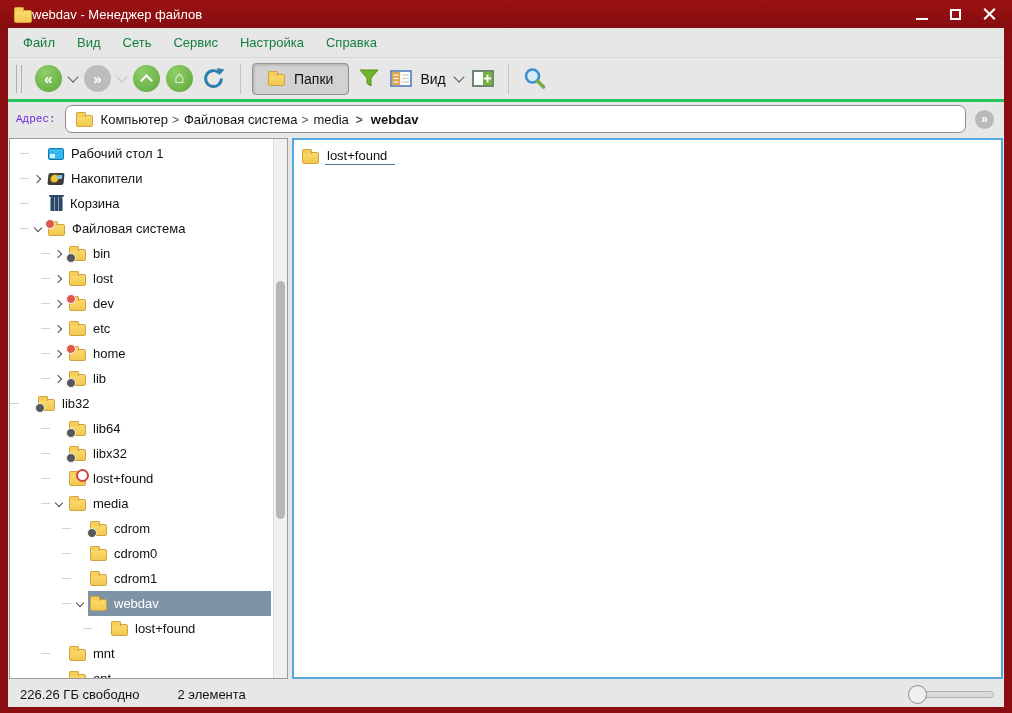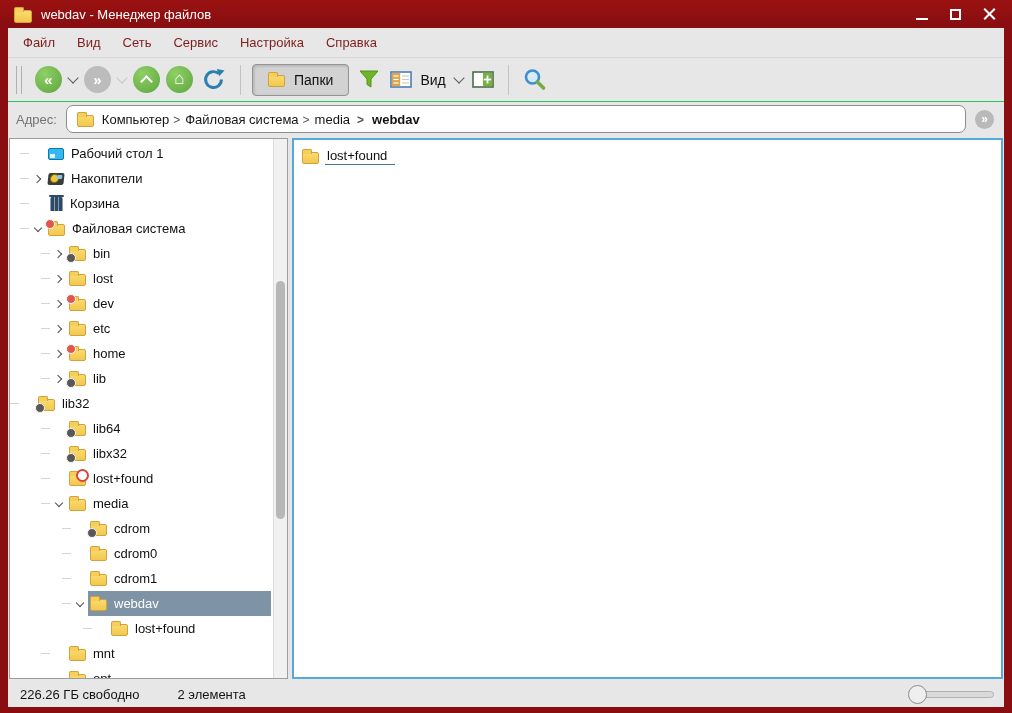--- a/index.html
+++ b/index.html
@@ -1,56 +1,56 @@
 <!DOCTYPE html>
 <html><head>
 <meta charset="utf-8">
 <style>
   * { margin:0; padding:0; box-sizing:border-box; }
   html,body { width:1012px; height:713px; font-family:"Liberation Sans","DejaVu Sans",sans-serif; }
   .window { position:relative; width:1012px; height:713px; background:#8a0e11; overflow:hidden; }
 
   
   .titlebar { position:absolute; left:0; top:0; right:0; height:28px; display:flex; align-items:center;
-              padding:0 16px 0 14px; gap:9px; color:#fff; font-size:13px; background:linear-gradient(#9b1212,#860d10); }
+              padding:0 16px 0 14px; color:#fff; font-size:13px; background:linear-gradient(#9b1212,#860d10); }
   .win-controls { margin-left:auto; display:flex; align-items:center; gap:22px; }
   .wc { display:inline-block; cursor:default; }
   .wc-min { width:12px; height:2px; background:#fff; margin-top:9px; }
   .wc-max { width:11px; height:11px; border:2px solid #fff; }
   .wc-close { position:relative; width:13px; height:13px; }
   .wc-close::before,.wc-close::after { content:""; position:absolute; left:-1px; top:5px; width:15px; height:2px; background:#fff; }
   .wc-close::before { transform:rotate(45deg); } .wc-close::after { transform:rotate(-45deg); }
 
   
   .inner { position:absolute; left:8px; top:28px; right:8px; bottom:6px; background:#e7e7e7; display:flex; flex-direction:column; }
 
-  .menubar { height:30px; display:flex; align-items:center; padding:0 4px; font-size:13px; color:#7f1d1d; border-bottom:1px solid #d6d6d6; }
+  .menubar { height:30px; display:flex; align-items:center; padding:0 4px; font-size:13px; color:#15803d; border-bottom:1px solid #d6d6d6; }
   .menu-item { padding:0 11px; height:100%; display:flex; align-items:center; }
 
-  .toolbar { height:44px; display:flex; align-items:center; padding:0 6px; border-bottom:1px solid #22c55e; }
+  .toolbar { height:44px; display:flex; align-items:center; padding:0 6px; border-bottom:3px solid #22c55e; }
   .handle { width:6px; height:28px; border-left:1px solid #b0b0b0; border-right:1px solid #b0b0b0; margin:0 10px 0 2px; }
   .sep { width:1px; height:30px; background:#c3c3c3; margin:0 9px; }
   .circle { width:27px; height:27px; border-radius:50%; display:flex; align-items:center; justify-content:center;
             color:#fff; font-weight:bold; font-size:15px; margin:0 3px; }
   .green { background:radial-gradient(circle at 35% 28%, #8fcf66, #5da63e); }
   .gray  { background:#bcbcbc; }
   .glyph-back::before { content:"\00AB"; } .glyph-fwd::before { content:"\00BB"; }
   .glyph-home::before { content:"\2302"; font-size:17px; font-weight:normal; margin-top:-2px; }
   .chev-up { width:9px; height:9px; border-top:2.6px solid #fff; border-right:2.6px solid #fff; transform:rotate(-45deg); margin-top:4px; }
   .dd { width:8px; height:8px; border-right:1.7px solid #5c5c5c; border-bottom:1.7px solid #5c5c5c; transform:rotate(45deg); margin:-3px 4px 0 4px; }
   .dd.light { border-color:#c6c6c6; }
   .btn-folders { display:flex; align-items:center; gap:9px; height:32px; padding:0 15px; margin:0 4px 0 2px;
                  background:#d2d2d2; border:1px solid #949494; border-radius:4px; box-shadow:inset 1px 1px 3px rgba(0,0,0,.18);
                  font-size:14px; color:#111; }
   .btn-plain { display:flex; align-items:center; gap:8px; padding:0 5px; font-size:14px; color:#111; }
   .tool-icon { display:flex; align-items:center; justify-content:center; margin:0 5px; }
 
   
   .addressrow { height:34px; display:flex; align-items:center; padding:0 8px 0 8px; gap:9px; }
-  .addr-label { font-size:13px; color:#737373; }
+  .addr-label { font-size:11px; color:#6d28d9;font-family:Liberation Mono, monospace; }
   .addr-input { flex:1; display:flex; align-items:center; gap:8px; height:28px; background:#fff;
                 border:1px solid #8d8d8d; border-radius:7px; padding:0 10px; font-size:13px; color:#141414; }
   .crumb { white-space:nowrap; }
   .crumb:not(:first-of-type)::before { content:">"; color:#555; margin:0 5px 0 4px; font-size:12px; }
   .crumb.last { font-weight:bold; }
   .crumb.last::before { margin:0 8px 0 7px; }
   .go-btn { width:19px; height:19px; border-radius:50%; background:#b9b9b9; color:#fff; display:flex;
             align-items:center; justify-content:center; font-size:12px; font-weight:bold; margin-right:2px; }
 
   

